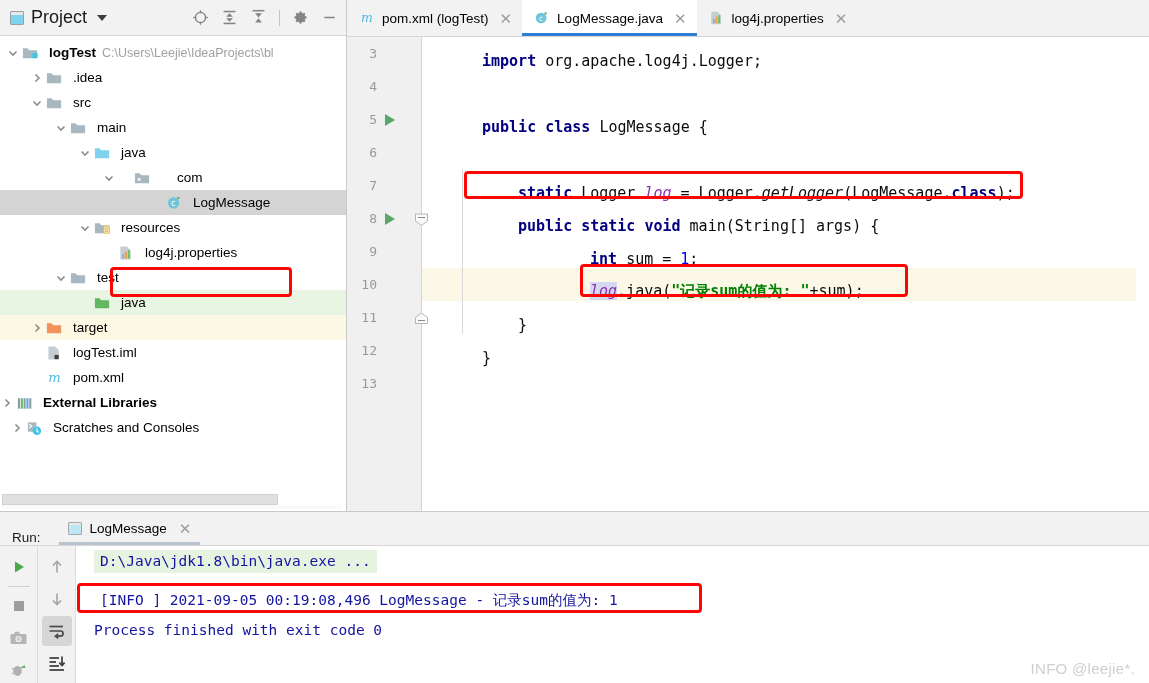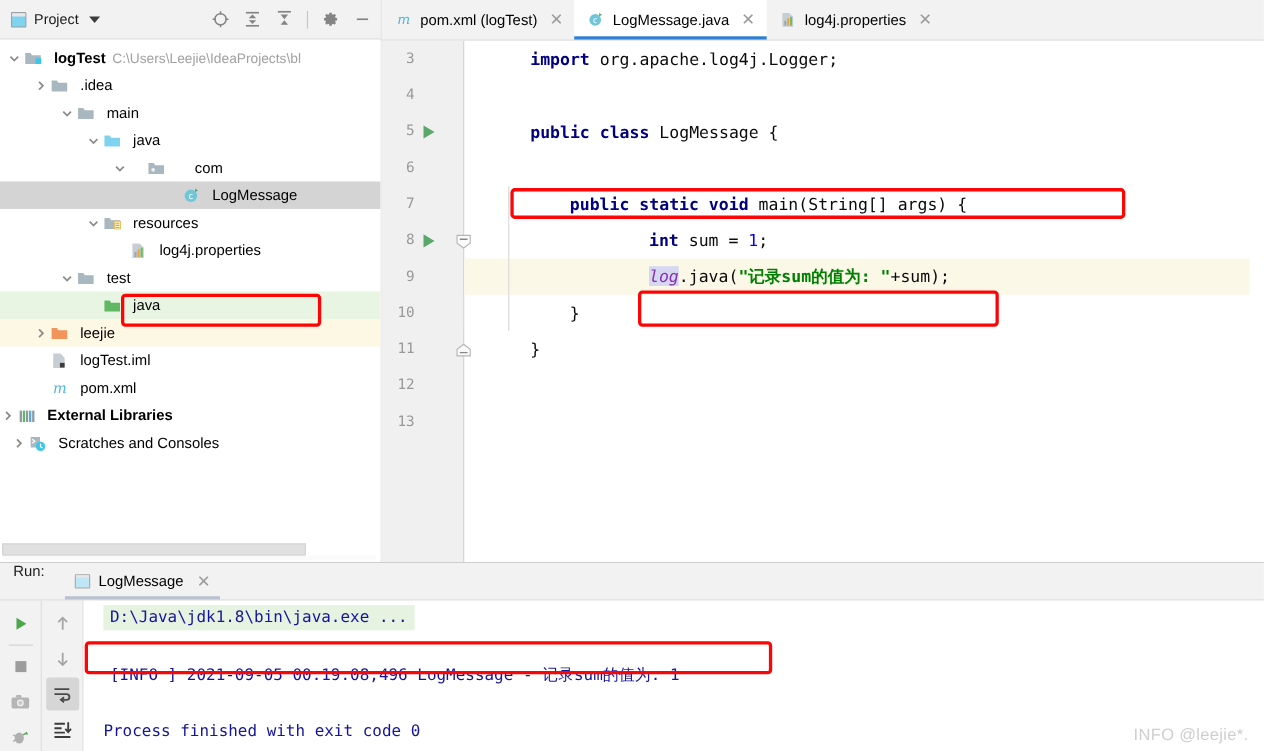--- a/index.html
+++ b/index.html
@@ -36,21 +36,21 @@
     box-sizing: border-box;
   }
   .proj-title { display: flex; align-items: center; gap: 7px; }
   .proj-window-icon {
     width: 14px; height: 14px; border: 1.5px solid #9aa0a6; background: #7fd3ef;
     box-sizing: border-box; position: relative; border-radius: 1px;
   }
   .proj-window-icon::before {
     content: ""; position: absolute; top: 0; left: 0; right: 0; height: 3px; background: #e8e8e8;
   }
-  .proj-label { font-size: 13px; color: #1a1a1a; }
+  .proj-label { font-size: 18px; color: #1a1a1a; }
   .caret-down {
     width: 0; height: 0; border-left: 5px solid transparent; border-right: 5px solid transparent;
     border-top: 6px solid #3c3c3c; margin-left: 3px;
   }
   .toolbar-icons { margin-left: auto; display: flex; align-items: center; gap: 12px; padding-right: 8px; }
   .tb-ico { width: 17px; height: 17px; display: block; opacity: .72; }
   .tb-sep { width: 1px; height: 16px; background: #c4c4c4; }
 
   
   .tree { flex: 1; overflow: hidden; position: relative; padding-top: 4px; background: #fff; }
@@ -121,21 +121,21 @@
   .fold-mark {
     position: absolute; right: -8px; top: 50%; transform: translateY(-50%);
     width: 15px; height: 13px;
   }
   .code {
     flex: 1; position: relative;
     font-family: "DejaVu Sans Mono", monospace; font-size: 15px;
     color: #080808; overflow: hidden;
   }
   .code-line {
-    height: 33px; display: flex; align-items: center; white-space: pre;
+    height: 33px; display: flex; align-items: flex-end; white-space: pre;
     padding-left: 24px; box-sizing: border-box; position: relative;
   }
   .code-line.cur { background: #fcf8e8; }
   .indent-guide {
     position: absolute; left: 40px; top: 0; bottom: 0; width: 1px; background: #d8d8d8;
   }
   .kw { color: #000080; font-weight: bold; }
   .fld { color: #8b2fb4; font-style: italic; }
   .mth { color: #111; font-style: italic; }
   .str { color: #008000; font-weight: bold; }
@@ -145,21 +145,21 @@
 
   
   .right-rail { position: absolute; right: 0; top: 0; bottom: 0; width: 13px; background: #fff; }
 
   
   .run-panel {
     height: 171px; min-height: 171px; background: #ffffff;
     border-top: 1px solid #c9c9c9; display: flex; flex-direction: column; position: relative;
   }
   .run-header {
-    height: 34px; min-height: 34px; background: #f2f2f2; display: flex; align-items: flex-start;
+    height: 34px; min-height: 34px; background: #f2f2f2; display: flex; align-items: flex-end;
     padding-left: 12px; box-sizing: border-box; border-bottom: 1px solid #d6d6d6;
   }
   .run-word { font-size: 13.5px; color: #1a1a1a; margin-right: 18px; }
   .run-tab {
     display: flex; align-items: center; gap: 8px; height: 100%; padding: 0 9px;
     position: relative; font-size: 13.5px;
   }
   .run-tab::after {
     content: ""; position: absolute; left: 0; right: 0; bottom: 0; height: 3px; background: #b9c3d0;
   }
@@ -271,20 +271,33 @@
                 <polyline points="5.5,3.5 9,7 5.5,10.5" fill="none" stroke="#8b8b8b" stroke-width="1.6"></polyline>
               </svg>
             </span>
             <span style="display: flex; align-items: center; margin-right: 5px;">
               <svg class="ficon" viewBox="0 0 18 16">
                 <path d="M1 3h5l1.5 2H16v8.5H1z" fill="#a9b7c0"></path>
               </svg>
             </span>
             <span class="tlabel">.idea</span>
           </div>
+          <div class="tree-row" style="padding-left: 30px;">
+            <span class="arrow">
+              <svg width="14" height="14" viewBox="0 0 14 14">
+                <polyline points="3.5,5.5 7,9 10.5,5.5" fill="none" stroke="#8b8b8b" stroke-width="1.6"></polyline>
+              </svg>
+            </span>
+            <span style="display: flex; align-items: center; margin-right: 5px;">
+              <svg class="ficon" viewBox="0 0 18 16">
+                <path d="M1 3h5l1.5 2H16v8.5H1z" fill="#a9b7c0"></path>
+              </svg>
+            </span>
+            <span class="tlabel">src</span>
+          </div>
           <div class="tree-row" style="padding-left: 54px;">
             <span class="arrow">
               <svg width="14" height="14" viewBox="0 0 14 14">
                 <polyline points="3.5,5.5 7,9 10.5,5.5" fill="none" stroke="#8b8b8b" stroke-width="1.6"></polyline>
               </svg>
             </span>
             <span style="display: flex; align-items: center; margin-right: 5px;">
               <svg class="ficon" viewBox="0 0 18 16">
                 <path d="M1 3h5l1.5 2H16v8.5H1z" fill="#a9b7c0"></path>
               </svg>
@@ -384,21 +397,21 @@
             <span class="arrow">
               <svg width="14" height="14" viewBox="0 0 14 14">
                 <polyline points="5.5,3.5 9,7 5.5,10.5" fill="none" stroke="#8b8b8b" stroke-width="1.6"></polyline>
               </svg>
             </span>
             <span style="display: flex; align-items: center; margin-right: 5px;">
               <svg class="ficon" viewBox="0 0 18 16">
                 <path d="M1 3h5l1.5 2H16v8.5H1z" fill="#f2935c"></path>
               </svg>
             </span>
-            <span class="tlabel">leejie</span>
+            <span class="tlabel">target</span>
           </div>
           <div class="tree-row" style="padding-left: 30px;">
             <span class="arrow"></span>
             <span style="display: flex; align-items: center; margin-right: 5px;">
               <svg class="ficon" viewBox="0 0 18 17">
                 <path d="M2.5 1.5h7l4 4v10h-11z" fill="#c6ced4"></path>
                 <rect x="9" y="10.5" width="4.5" height="4.5" fill="#3c3c3c"></rect>
               </svg>
             </span>
             <span class="tlabel">logTest.iml</span>
@@ -532,20 +545,21 @@
             </div>
             <div class="gutter-line">
               <span class="lnum">13</span>
             </div>
           </div>
         <div class="code" id="code">
             <div class="code-line"><span style="margin-left: 36px;"><span class="kw">import </span><span class="plain">org.apache.log4j.Logger;</span></span></div>
             <div class="code-line"><span style="margin-left: 0px;"></span></div>
             <div class="code-line"><span style="margin-left: 36px;"><span class="kw">public class </span><span class="plain">LogMessage {</span></span></div>
             <div class="code-line"><span style="margin-left: 0px;"></span></div>
+            <div class="code-line"><span class="indent-guide"></span><span style="margin-left: 72px;"><span class="kw">static </span><span class="plain">Logger </span><span class="fld">log</span><span class="plain"> = Logger.</span><span class="mth">getLogger</span><span class="plain">(LogMessage.</span><span class="kw">class</span><span class="plain">);</span></span></div>
             <div class="code-line"><span class="indent-guide"></span><span style="margin-left: 72px;"><span class="kw">public static void </span><span class="plain">main(String[] args) {</span></span></div>
             <div class="code-line"><span class="indent-guide"></span><span style="margin-left: 144px;"><span class="kw">int </span><span class="plain">sum = </span><span class="num">1</span><span class="plain">;</span></span></div>
             <div class="code-line cur"><span class="indent-guide"></span><span style="margin-left: 144px;"><span class="fld sel-log">log</span><span class="plain">.java(</span><span class="str">"记录sum的值为: "</span><span class="plain">+sum);</span></span></div>
             <div class="code-line"><span class="indent-guide"></span><span style="margin-left: 72px;"><span class="plain">}</span></span></div>
             <div class="code-line"><span style="margin-left: 36px;"><span class="plain">}</span></span></div>
             <div class="code-line"><span style="margin-left: 0px;"></span></div>
           </div>
         <div class="right-rail"></div>
       </div>
     </div>
@@ -623,24 +637,24 @@
                 <line x1="2.5" y1="16" x2="17" y2="16" stroke="#3c3c3c" stroke-width="1.7"></line>
               </svg>
           </div>
         </div>
       </div>
 
       <div class="console">
         <div class="con-greenwrap">
           <span class="con-green-inner">D:\Java\jdk1.8\bin\java.exe ...</span>
         </div>
-        <div class="con-line" style="position:relative;margin-top:22px;">
+        <div class="con-line" style="position:relative;margin-top:9px;">
           <span style="padding-left:6px;">[INFO ] 2021-09-05 00:19:08,496 LogMessage - 记录sum的值为: 1</span>
         </div>
-        <div class="con-line" style="margin-top:22px;">
+        <div class="con-line" style="">
           <span>Process finished with exit code 0</span>
         </div>
       </div>
 
       <div class="watermark">INFO @leejie*.</div>
     </div>
 
     <div class="hl-box" style="left:77px; top:71px; width:625px; height:30px;"></div>
   </div>
 

